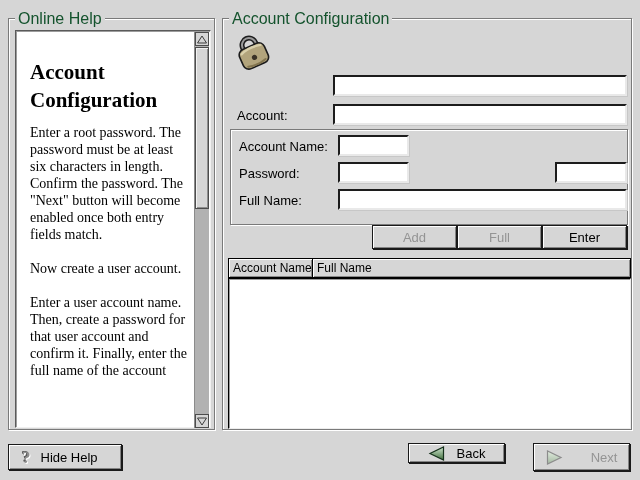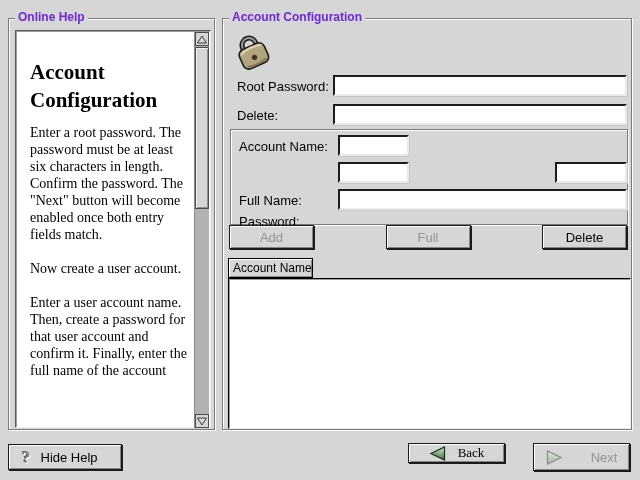--- a/index.html
+++ b/index.html
@@ -14,21 +14,21 @@
 
   
   .frame {
     position:absolute;
     border:1px solid #7a7a7a;
     box-shadow: inset 1px 1px 0 #ffffff, 1px 1px 0 #ffffff;
   }
   .frame-legend {
     position:absolute; top:-9px; left:6px;
     background:#d6d6d6; padding:0 3px;
-    font-size:12px; color:#6d28d9; white-space:nowrap;font-weight:bold;
+    font-size:16px; color:#14532d; white-space:nowrap;
   }
   #help-frame   { left:8px;   top:18px; width:207px; height:412px; }
   #config-frame { left:222px; top:18px; width:410px; height:412px; }
 
   
   .help-white {
     position:absolute; left:6px; top:11px; width:196px; height:398px;
     background:#ffffff;
     border:1px solid; border-color:#5a5a5a #f0f0f0 #f0f0f0 #5a5a5a;
     box-shadow: inset 1px 1px 0 #9c9c9c;
@@ -93,21 +93,21 @@
     border:1px solid #1a1a1a;
     box-shadow: inset 1px 1px 0 #ffffff, inset -1px -1px 0 #848484, 1px 1px 0 #1a1a1a;
     font-family:"Liberation Sans", sans-serif;
     font-size:13px; color:#000;
     display:flex; align-items:center; justify-content:center;
     cursor:default; white-space:nowrap;
   }
   .btn.disabled { color:#949494; }
   .action-row {
     position:absolute; left:6px; top:206px; width:398px; height:24px;
-    display:flex; justify-content:space-between;
+    display:flex; justify-content:flex-end;
   }
   .action-row .btn { width:85px; height:24px; }
 
   
   .clist { position:absolute; left:5px; top:239px; width:403px; height:171px; }
   .clist-header { display:flex; height:20px; }
   .clist-header-cell {
     background:#d6d6d6;
     border:1px solid #000;
     box-shadow: inset 1px 1px 0 #ffffff, inset -1px -1px 0 #8a8a8a;
@@ -118,21 +118,21 @@
   .col-full { flex:1; margin-left:-1px; }
   .clist-body {
     height:151px; background:#ffffff;
     border:1px solid; border-color:#000 #ededed #ededed #000;
     box-shadow: inset 1px 1px 0 #9c9c9c;
   }
 
   
   .footer-btn { position:absolute; gap:10px; }
   #hide-help-btn { left:8px;  top:444px; width:114px; height:26px; justify-content:flex-start; padding-left:13px; }
-  #back-btn { left:408px; top:443px; width:97px; height:20px; gap:12px;font-family:Liberation Serif, serif; }
+  #back-btn { left:408px; top:443px; width:97px; height:20px; gap:12px; }
   #next-btn { left:533px; top:443px; width:97px; height:28px; gap:28px; }
   .qmark {
     font-family:"Liberation Serif", serif;
     font-size:17px; font-weight:bold; color:#8d8d8d;
     text-shadow:-1px -1px 0 #5a5a5a, 1px 1px 0 #ffffff;
     line-height:17px;
   }
   .arrow-svg { display:block; }
 </style>
 </head>
@@ -176,48 +176,48 @@
           <path d="M14.5 17 v-3.5 a7 7 0 0 1 14 0 V17" fill="none" stroke="#1c1c1c" stroke-width="5"></path>
           <path d="M14.5 17 v-3.5 a7 7 0 0 1 14 0 V17" fill="none" stroke="#999999" stroke-width="2"></path>
           <rect x="8" y="15" width="27" height="21" rx="6" fill="#b2a47c" stroke="#1c1c1c" stroke-width="1.6"></rect>
           <path d="M11 19 q8 -4 21 -1" fill="none" stroke="#d9d0ab" stroke-width="2.4" stroke-linecap="round"></path>
           <path d="M12 33 q10 3 19 0" fill="none" stroke="#82744e" stroke-width="2" stroke-linecap="round"></path>
           <circle cx="21.5" cy="27" r="2.6" fill="#3a3226"></circle>
         </g>
       </svg>
     </div>
 
-    <span class="field-label" style="left:14px; top:60px;">Root Password:</span>
     <input class="entry" style="left: 110px; top: 56px; width: 294px;" type="password" value="">
 
-    <span class="field-label" style="left:14px; top:89px;">Delete:</span>
+    <span class="field-label" style="left:14px; top:89px;">Account:</span>
     <input class="entry" style="left: 110px; top: 85px; width: 294px;" type="password" value="">
 
     <div class="subframe">
       <span class="field-label" style="left:8px; top:9px;">Account Name:</span>
       <input class="entry" style="left: 107px; top: 5px; width: 71px;" type="text" value="">
 
-      <span class="field-label" style="left:8px; top:36px;margin-top:48px;">Password:</span>
+      <span class="field-label" style="left:8px; top:36px;">Password:</span>
       <input class="entry" style="left: 107px; top: 32px; width: 71px;" type="password" value="">
 
       <input class="entry" style="left: 324px; top: 32px; width: 72px;" type="password" value="">
 
       <span class="field-label" style="left:8px; top:63px;text-align:center;">Full Name:</span>
       <input class="entry" style="left: 107px; top: 59px; width: 289px;" type="text" value="">
     </div>
 
     <div class="action-row">
       <button class="btn disabled">Add</button>
       <button class="btn disabled">Full</button>
-      <button class="btn">Delete</button>
+      <button class="btn">Enter</button>
     </div>
 
     <div class="clist">
       <div class="clist-header">
         <div class="clist-header-cell col-account">Account Name</div>
+        <div class="clist-header-cell col-full">Full Name</div>
       </div>
       <div class="clist-body"></div>
     </div>
   </div>
 
   <button class="btn footer-btn" id="hide-help-btn">
     <span class="qmark">?</span>
     <span>Hide Help</span>
   </button>
 

